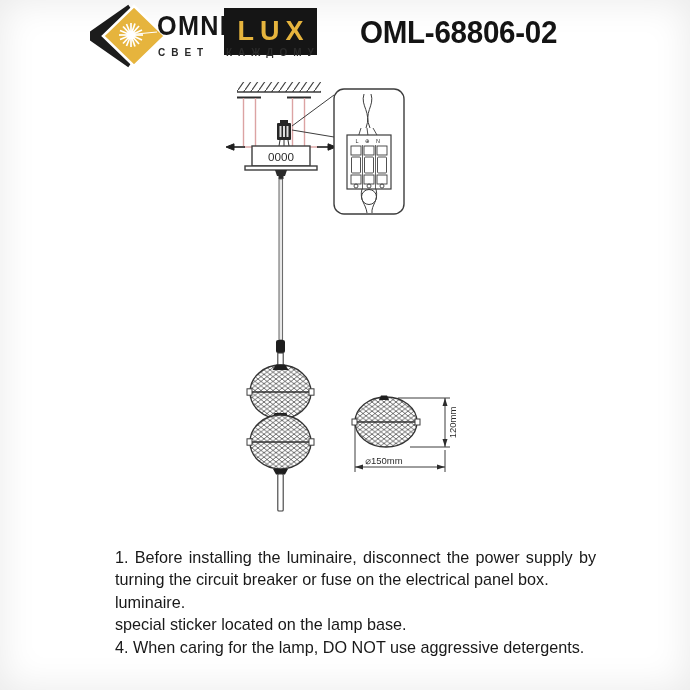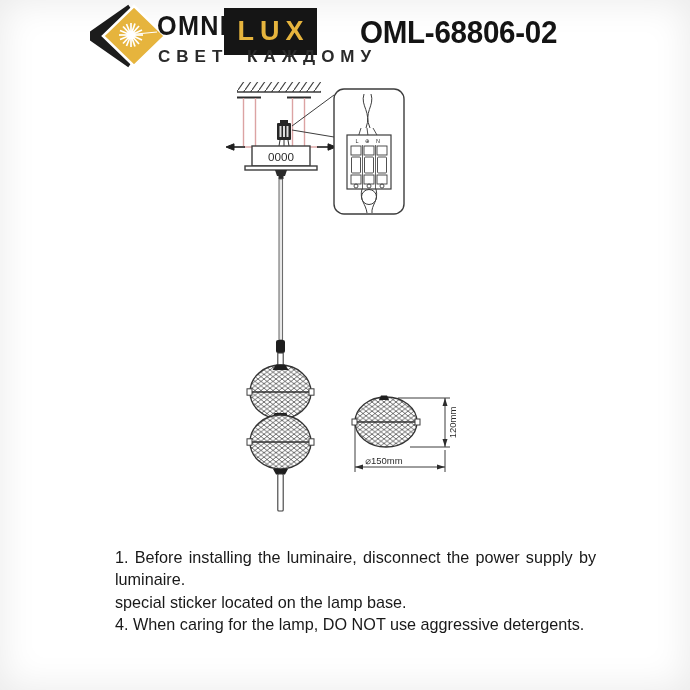--- a/index.html
+++ b/index.html
@@ -14,21 +14,21 @@
     position:absolute;left:157px;top:10px;font-size:28px;font-weight:bold;
     letter-spacing:1.5px;color:#161616;transform:scaleX(.9);transform-origin:left top;
     white-space:nowrap;
   }
   .brand-lux{
     position:absolute;left:224px;top:8px;width:93px;height:47px;background:#151515;
     color:#e6b43d;font-size:27px;font-weight:bold;letter-spacing:6px;
     display:flex;align-items:center;justify-content:center;text-indent:6px;
   }
   .brand-tagline{
-    position:absolute;left:158px;top:47px;font-size:17px;font-weight:600;
+    position:absolute;left:158px;top:47px;font-size:10px;font-weight:600;
     color:#2a2a2a;letter-spacing:6px;word-spacing:8px;white-space:nowrap;
   }
   .model-number{
     position:absolute;left:360px;top:15px;font-size:30.5px;font-weight:bold;
     color:#141414;letter-spacing:-.3px;transform:scaleX(.97);transform-origin:left top;
     white-space:nowrap;
   }
   
   .diagram{position:absolute;left:0;top:80px;}
   .diagram text{font-family:"Liberation Sans",sans-serif;fill:#2c2c2c;}
@@ -204,18 +204,19 @@
       <line x1="445" y1="370" x2="445" y2="392" stroke-width="1"></line>
       <line x1="355" y1="387" x2="445" y2="387" stroke-width="1"></line>
       <polygon points="363,384.5 363,389.5 355,387" fill="#2c2c2c" stroke="none"></polygon>
       <polygon points="437,384.5 437,389.5 445,387" fill="#2c2c2c" stroke="none"></polygon>
       <text x="384" y="383.5" font-size="9.5" text-anchor="middle" stroke="none">⌀150mm</text>
     </g>
   </svg>
 
   <div class="instructions">
     <div class="line j">1. Before installing the luminaire, disconnect the power supply by</div>
+    <div class="line">turning the circuit breaker or fuse on the electrical panel box.</div>
     <div class="line">luminaire.</div>
     <div class="line">special sticker located on the lamp base.</div>
     <div class="line">4. When caring for the lamp, DO NOT use aggressive detergents.</div>
   </div>
 
 </div>
 
 </body></html>

